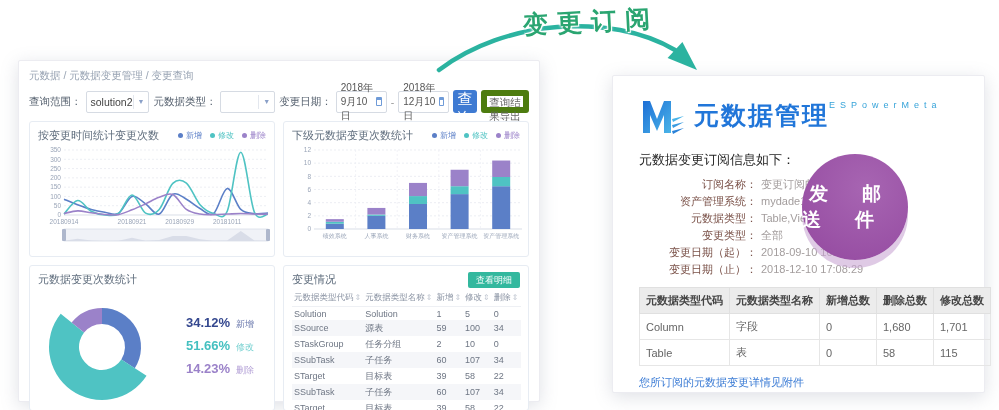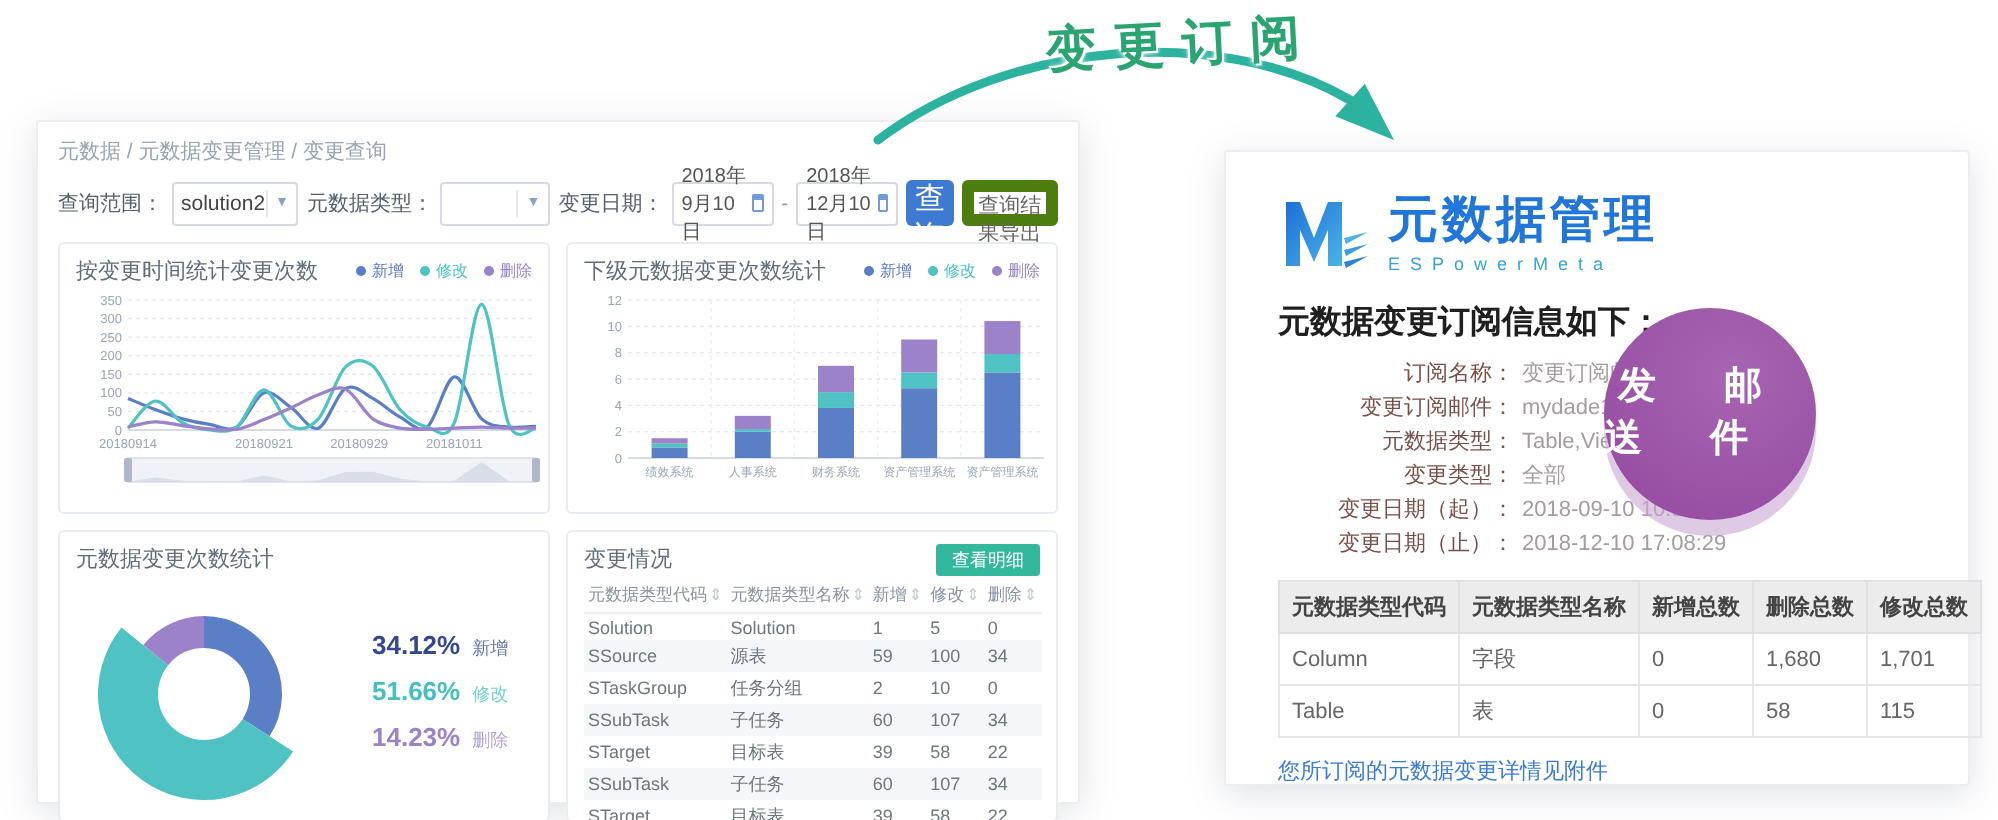--- a/index.html
+++ b/index.html
@@ -54,24 +54,24 @@
                 font-size:9px; cursor:pointer; line-height:15px; }
   .mini-table { width:100%; border-collapse:collapse; margin-top:1px; }
   .mini-table th { font-size:8.5px; color:#8a93a3; font-weight:normal; text-align:left; padding:2px 2px;
                    border-bottom:1px solid #eef0f4; white-space:nowrap; }
   .mini-table td { font-size:9px; color:#6e7684; padding:1.5px 2px; white-space:nowrap; }
   .mini-table tbody tr:nth-child(even) { background:#f5f6f9; }
   .sort-ic { color:#c2c8d2; font-size:8px; margin-left:1px; }
 
   
   .logo-row { display:flex; align-items:center; gap:9px; height:52px; }
-  .logo-text { display:flex; flex-direction:column; }
+  .logo-text { display:flex; flex-direction:row; }
   .logo-title { font-size:25px; font-weight:bold; color:#2176d9; letter-spacing:2px; }
   .logo-sub { font-size:9px; letter-spacing:5px; color:#36a3d9; margin-top:1px; }
-  .report-heading { margin:10px 0 7px; font-size:16px; font-weight:bold; color:#1f1f1f; }
+  .report-heading { margin:10px 0 7px; font-size:13px; font-weight:normal; color:#1f1f1f; }
   .field-row { display:flex; line-height:17px; }
   .field-label { width:118px; text-align:right; font-size:11px; color:#7a5148; white-space:nowrap; }
   .field-value { font-size:11px; color:#a39d9d; margin-left:4px; white-space:nowrap; }
   .report-table { width:100%; border-collapse:collapse; margin-top:9px; }
   .report-table th { background:#ececec; font-size:11px; color:#444; font-weight:bold; text-align:left;
                      padding:5px 6px; border:1px solid #e0e0e0; white-space:nowrap; }
   .report-table td { font-size:11px; color:#666; padding:5px 6px; border:1px solid #e6e6e6; }
   .attach-link { display:inline-block; margin-top:9px; font-size:11px; color:#3a7bd5; text-decoration:none; cursor:pointer; }
 
   
@@ -355,21 +355,21 @@
     </div>
 
     <div class="report-heading">元数据变更订阅信息如下：</div>
 
     <div>
         <div class="field-row">
           <span class="field-label">订阅名称：</span>
           <span class="field-value">变更订阅邮件</span>
         </div>
         <div class="field-row">
-          <span class="field-label">变更订阅邮件：</span>
+          <span class="field-label">资产管理系统：</span>
           <span class="field-value">mydade1</span>
         </div>
         <div class="field-row">
           <span class="field-label">元数据类型：</span>
           <span class="field-value">Table,View,Column</span>
         </div>
         <div class="field-row">
           <span class="field-label">变更类型：</span>
           <span class="field-value">全部</span>
         </div>

